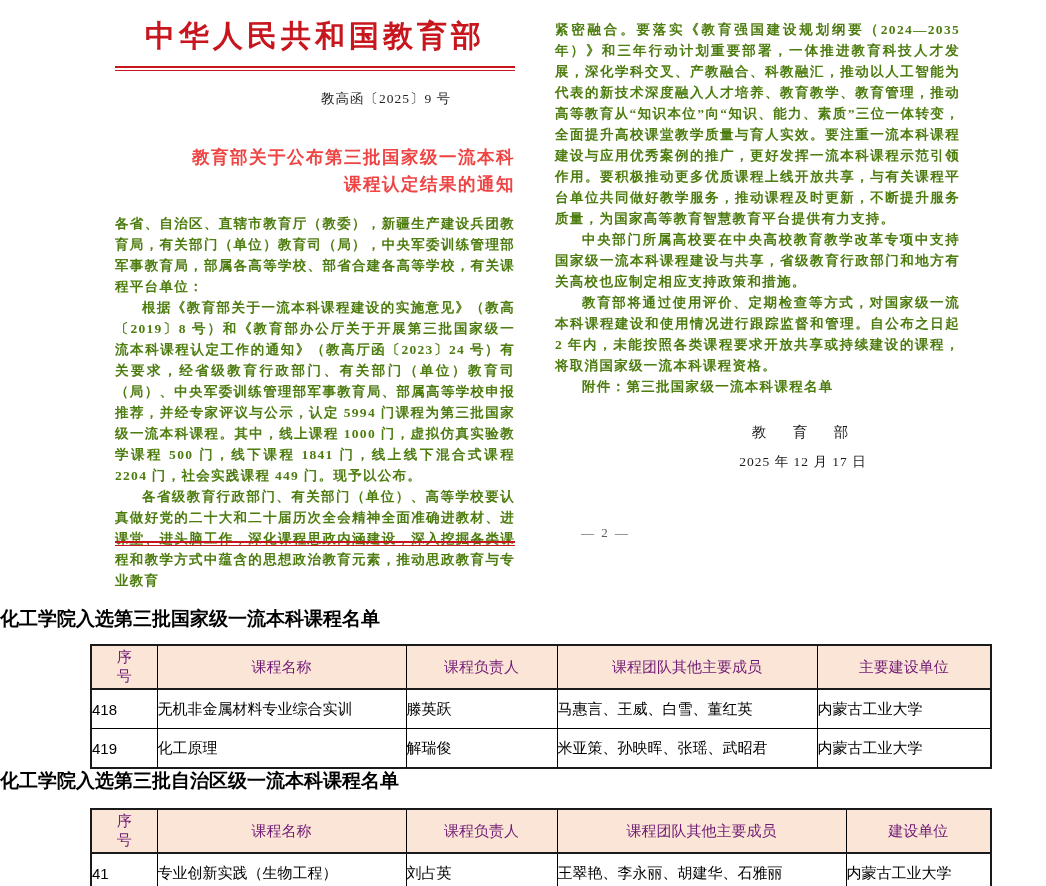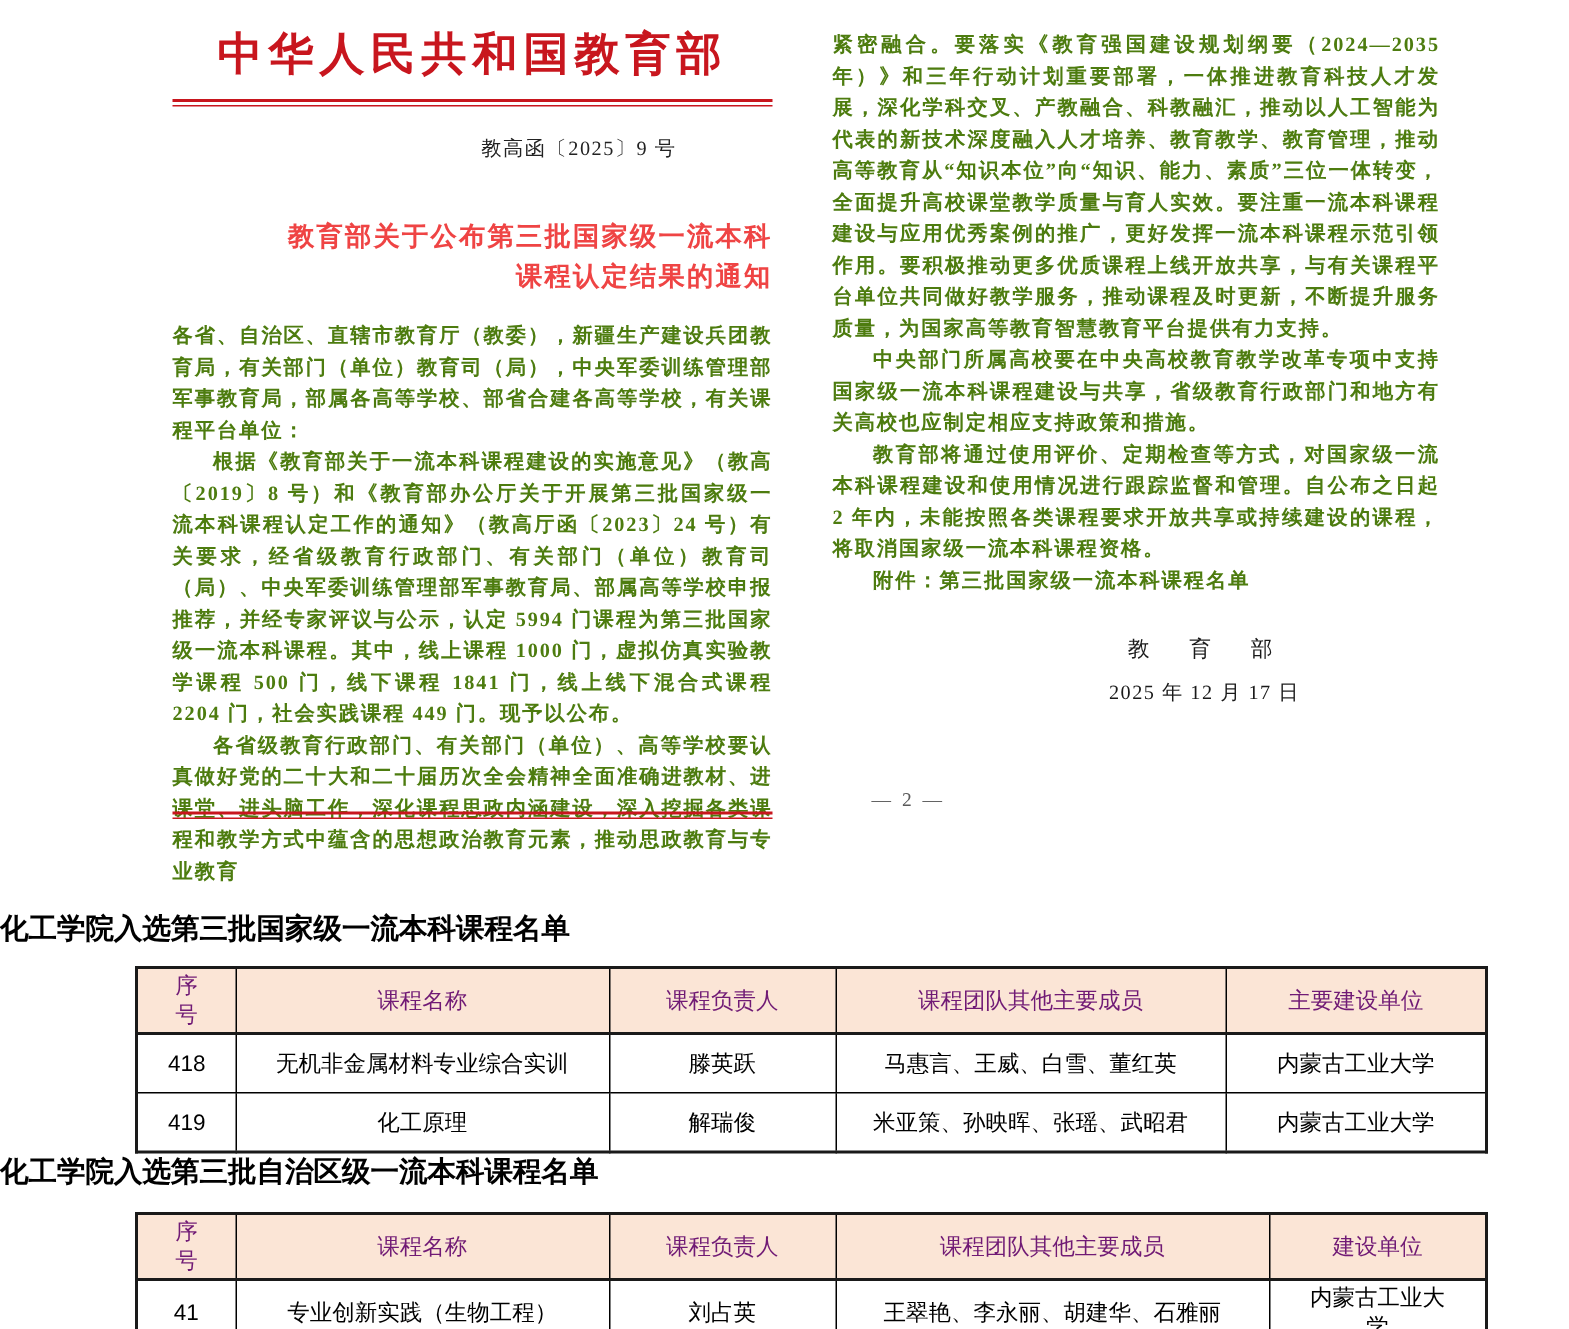--- a/index.html
+++ b/index.html
@@ -123,23 +123,22 @@
     height:30px;
     font-size:15px;
     font-weight:normal;
     text-align:center;
     color:#701a75;
     padding:2px 20px;
   }
   .course-table td{
     height:34px;
     font-size:15px;
-    text-align:center;
     color:#000;
-    padding:2px 20px;
+    padding:2px 0;
   }
 </style>
 </head>
 <body>
 
 <div class="canvas">
 
   <section class="page page1">
     <h1 class="agency">中华人民共和国教育部</h1>
     <div class="red-rule"></div>

